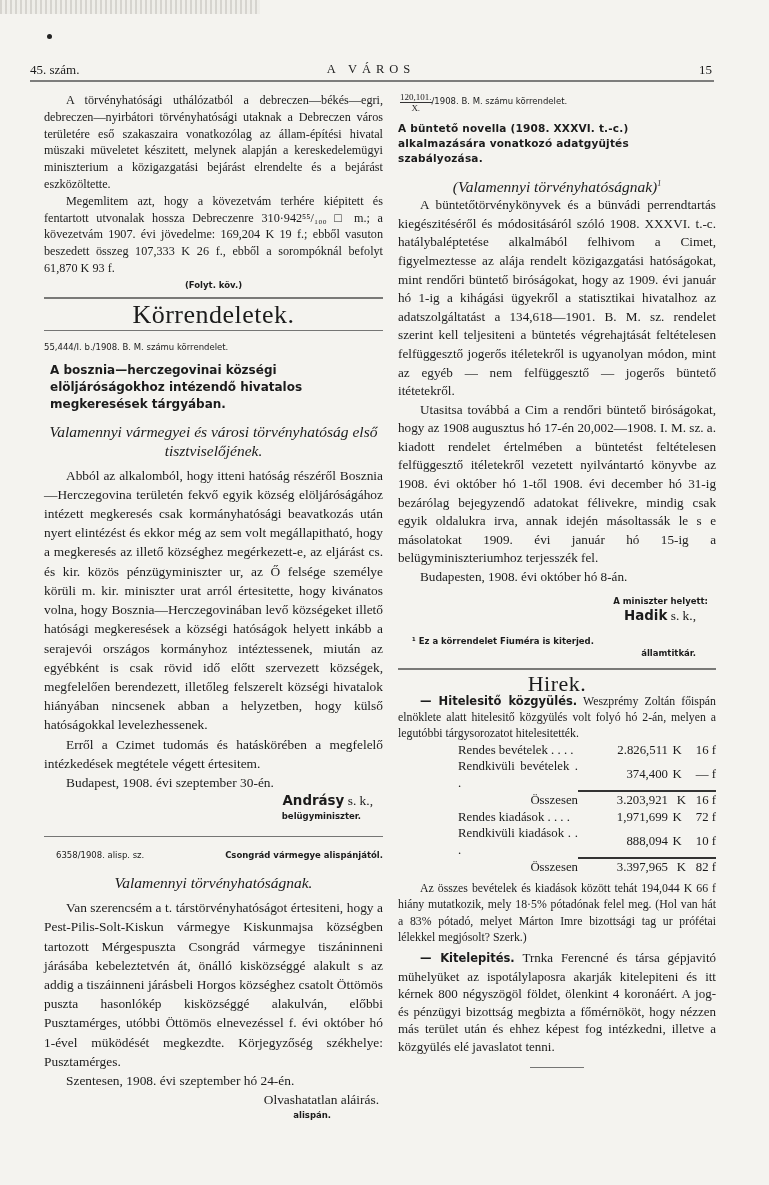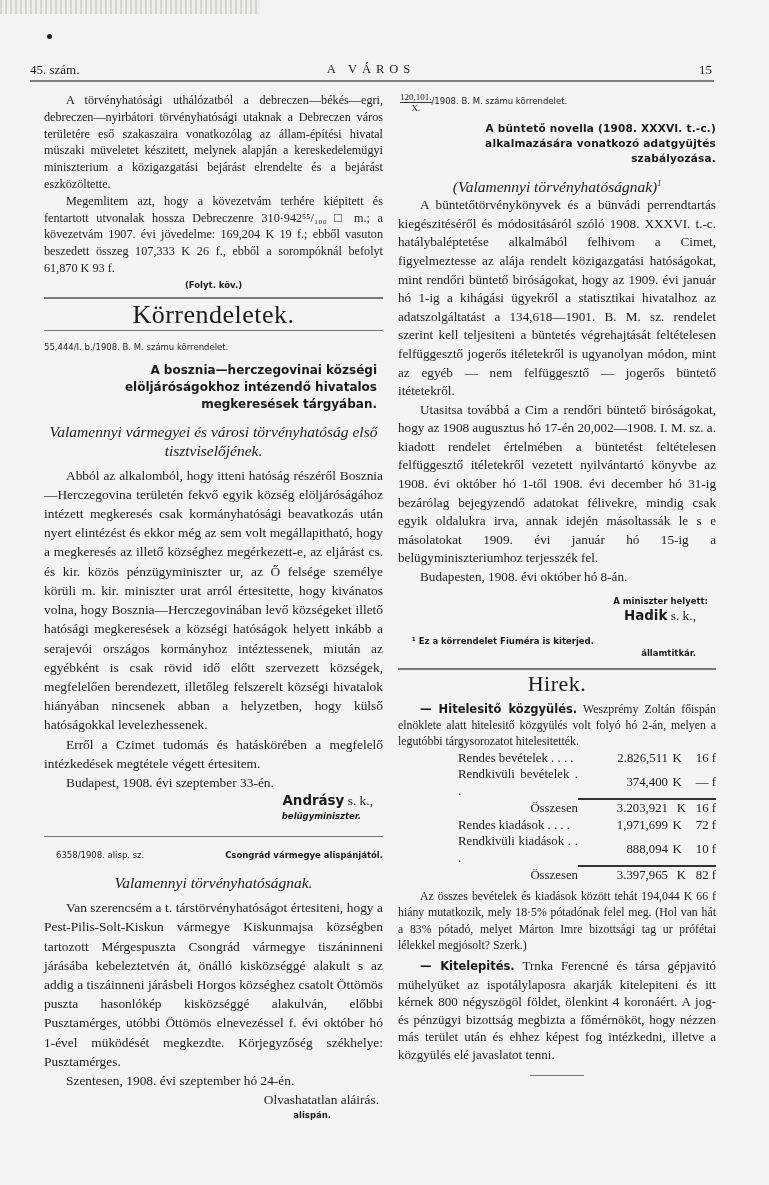--- a/index.html
+++ b/index.html
@@ -35,21 +35,21 @@
   .indent { text-indent: 22px; }
   .small { font-size: 8.5px; font-family: "DejaVu Sans", sans-serif; font-weight: bold; line-height: 12px; }
   .sans-bold { font-family: "DejaVu Sans", sans-serif; font-weight: bold; }
   .center { text-align: center; }
   .right { text-align: right; }
   .rule { height: 0; border-top: 2px solid #444; opacity: .7; }
   .rule-thin { height: 0; border-top: 1px solid #555; opacity: .8; }
 
   .left-body { font-size: 13.4px; line-height: 19.2px; }
   .sec-title { font-size: 26px; text-align: center; letter-spacing: .5px; }
-  .lead-title { font-family: "DejaVu Sans", sans-serif; font-weight: bold; font-size: 12px; line-height: 17px; text-align: right; }
+  .lead-title { font-family: "DejaVu Sans", sans-serif; font-weight: bold; font-size: 12px; line-height: 17px; text-align: left; }
   .italic-title { font-style: italic; font-size: 15.5px; line-height: 19px; text-align: center; }
 
   .ledger { width: 100%; border-collapse: collapse; font-size: 12.8px; margin-left: 0; }
   .ledger td { padding: 0; line-height: 16.5px; }
   .ledger .lbl { padding-left: 60px; }
   .ledger .amt { text-align: right; width: 90px; }
   .ledger .k { width: 18px; text-align: center; }
   .ledger .f { width: 30px; text-align: right; }
   .ledger tr.total td { text-align: right; }
   .ledger tr.sumline td.line { border-top: 2px solid #333; }
@@ -81,26 +81,26 @@
     <div class="rule" style="margin-top:6px;"></div>
 
     <div class="sec-title" style="margin-top:8px;">Körrendeletek.</div>
     <div class="rule-thin" style="margin-top:6px;"></div>
 
     <p class="small" style="margin-top:10px;font-weight:normal;">55,444/I. b./1908. B. M. számu körrendelet.</p>
     <p class="lead-title" style="margin-top:9px;padding:0 6px;">A bosznia—herczegovinai községi elöljáróságokhoz intézendő hivatalos megkeresések tárgyában.</p>
     <p class="italic-title" style="margin-top:9px;">Valamennyi vármegyei és városi törvényhatóság első tisztviselőjének.</p>
     <p class="indent left-body" style="margin-top:6px;">Abból az alkalomból, hogy itteni hatóság részéről Bosznia—Herczegovina területén fekvő egyik község elöljáróságához intézett megkeresés csak kormányhatósági beavatkozás után nyert elintézést és ekkor még az sem volt megállapitható, hogy a megkeresés az illető községhez megérkezett-e, az eljárást cs. és kir. közös pénzügyminiszter ur, az Ő felsége személye körüli m. kir. miniszter urat arról értesitette, hogy kivánatos volna, hogy Bosznia—Herczegovinában levő községeket illető hatósági megkeresések a községi hatóságok helyett inkább a serajevói országos kormányhoz intéztessenek, miután az egyébként is csak rövid idő előtt szervezett községek, megfelelően berendezett, illetőleg felszerelt községi hivatalok hiányában nincsenek abban a helyzetben, hogy külső hatóságokkal levelezhessenek.</p>
     <p class="indent left-body">Erről a Czimet tudomás és hatáskörében a megfelelő intézkedések megtétele végett értesitem.</p>
-    <p class="indent left-body">Budapest, 1908. évi szeptember 33-én.</p>
+    <p class="indent left-body">Budapest, 1908. évi szeptember 30-én.</p>
     <p class="right" style="padding-right:10px;font-size:13.4px;line-height:18px;">
       <b class="sans-bold">Andrásy</b>
       <span>s. k.,</span>
     </p>
-    <p class="small right" style="padding-right:22px;font-style:italic;">belügyminiszter.</p>
+    <p class="small right" style="padding-right:22px;">belügyminiszter.</p>
     <div class="rule-thin" style="margin-top:14px;"></div>
 
     <div style="position:relative;height:14px;margin-top:12px;">
       <span class="small" style="position:absolute;left:12px;font-weight:normal;">6358/1908. alisp. sz.</span>
       <span class="small" style="position:absolute;right:0;">Csongrád vármegye alispánjától.</span>
     </div>
     <p class="italic-title" style="margin-top:10px;">Valamennyi törvényhatóságnak.</p>
     <p class="indent left-body" style="margin-top:6px;">Van szerencsém a t. társtörvényhatóságot értesiteni, hogy a Pest-Pilis-Solt-Kiskun vármegye Kiskunmajsa községben tartozott Mérgespuszta Csongrád vármegye tiszáninneni járásába kebeleztetvén át, önálló kisközséggé alakult s az addig a tiszáinneni járásbeli Horgos községhez csatolt Öttömös puszta hasonlókép kisközséggé alakulván, előbbi Pusztamérges, utóbbi Öttömös elnevezéssel f. évi október hó 1-ével müködését megkezdte. Körjegyzőség székhelye: Pusztamérges.</p>
     <p class="indent left-body">Szentesen, 1908. évi szeptember hó 24-én.</p>
     <p class="right left-body" style="padding-right:4px;">Olvashatatlan aláirás.</p>
@@ -126,21 +126,21 @@
       <b class="sans-bold">Hadik</b>
       <span>s. k.,</span>
     </p>
     <p class="small" style="margin-top:10px;padding-left:14px;">¹ Ez a körrendelet Fiuméra is kiterjed.</p>
     <p class="small right" style="padding-right:20px;">államtitkár.</p>
     <div class="rule" style="margin-top:9px;"></div>
 
     <div class="sec-title" style="margin-top:6px;font-size:22px;">Hirek.</div>
 
     <div class="news">
-      <p class="indent" style="margin-top:8px;">
+      <p class="indent" style="margin-top:0;">
         <span class="bold-lead">— Hitelesitő közgyülés.</span>
         <span>Weszprémy Zoltán főispán elnöklete alatt hitelesitő közgyülés volt folyó hó 2-án, melyen a legutóbbi tárgysorozatot hitelesitették.</span>
       </p>
 
       <table class="ledger">
         <tbody>
             <tr>
           <td class="lbl">Rendes bevételek . . . .</td>
           <td class="amt">2.826,511</td>
           <td class="k">K</td>

